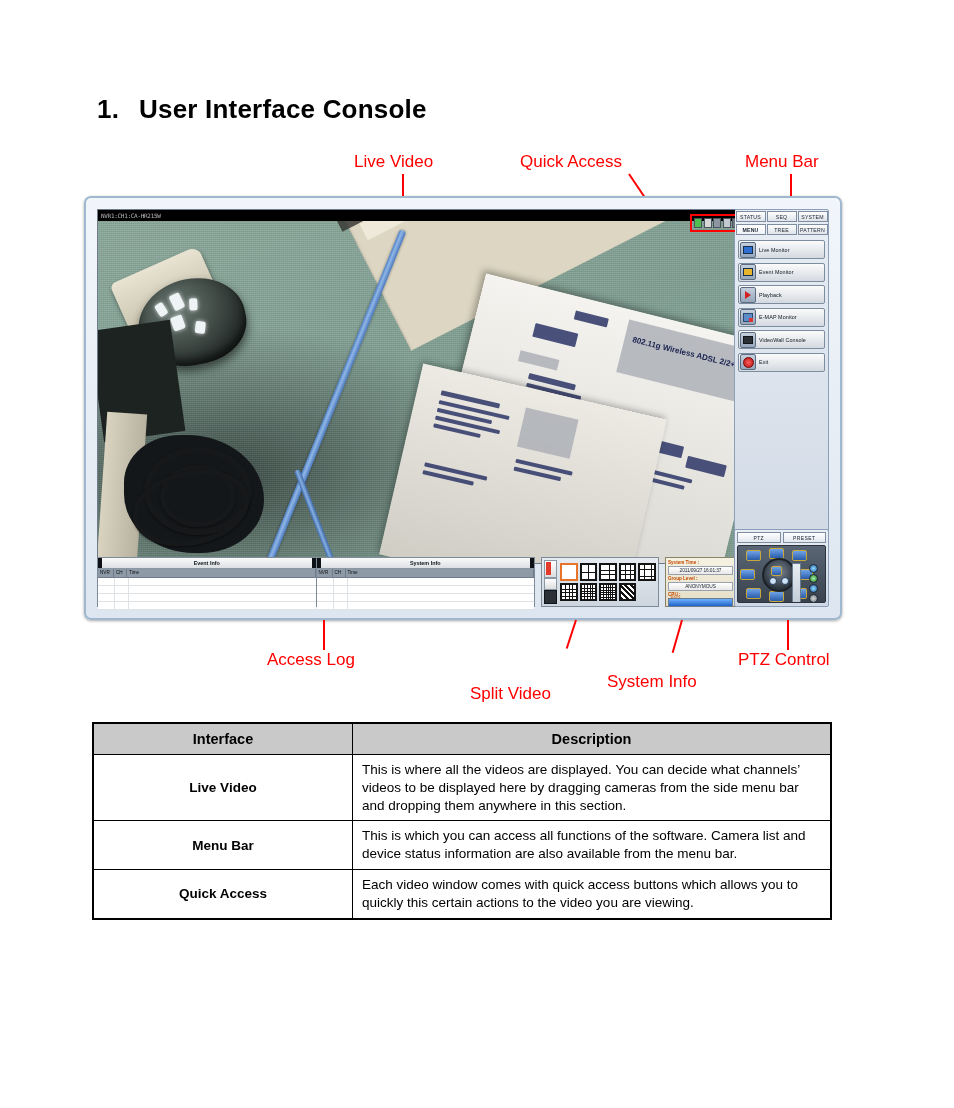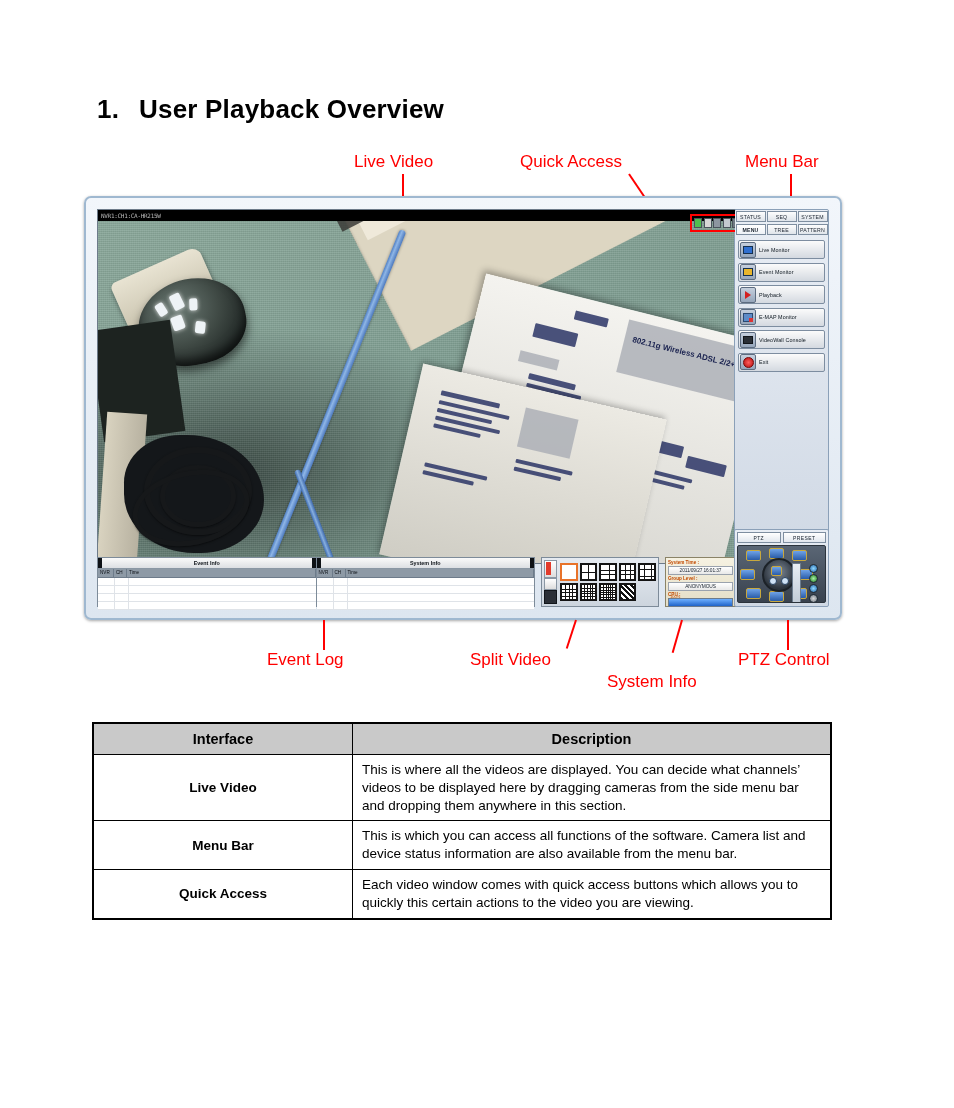--- a/index.html
+++ b/index.html
@@ -158,21 +158,21 @@
        border:2px solid #000;font-size:13.5px;color:#000;}
   .tbl td,.tbl th{border:1px solid #000;padding:6px 9px;vertical-align:middle;}
   .tbl thead th{background:#c9c9c9;text-align:center;font-weight:bold;font-size:14.5px;padding:7px 4px;}
   .tbl .c1{width:240px;text-align:center;font-weight:bold;}
   .tbl .c2{line-height:1.32;}
 </style>
 </head>
 <body>
 
 <div class="doc-title">
-  <span class="num">1.</span><span>User Playback Overview</span>
+  <span class="num">1.</span><span>User Interface Console</span>
 </div>
 
 <div class="annot" style="left:354px;top:152px;">Live Video</div>
 <div class="annot" style="left:520px;top:152px;">Quick Access</div>
 <div class="annot" style="left:745px;top:152px;">Menu Bar</div>
 
 <div class="leader" style="left:402px;top:174px;width:2px;height:72px;"></div>
 <div class="leader" style="left:628px;top:174px;width:2px;height:38px;transform:rotate(-34deg);transform-origin:top center;"></div>
 <div class="leader" style="left:790px;top:174px;width:2px;height:44px;"></div>
 
@@ -468,22 +468,22 @@
   </div>
 
  </div>
 </div>
 
 <div class="leader" style="left:323px;top:620px;width:2px;height:30px;"></div>
 <div class="leader" style="left:575px;top:620px;width:2px;height:30px;transform:rotate(18deg);transform-origin:top center;"></div>
 <div class="leader" style="left:681px;top:620px;width:2px;height:34px;transform:rotate(16deg);transform-origin:top center;"></div>
 <div class="leader" style="left:787px;top:620px;width:2px;height:30px;"></div>
 
-<div class="annot" style="left:267px;top:650px;">Event Log</div>
-<div class="annot" style="left:470px;top:650px;">Split Video</div>
+<div class="annot" style="left:267px;top:650px;">Access Log</div>
+<div class="annot" style="left:470px;top:684px;">Split Video</div>
 <div class="annot" style="left:607px;top:672px;">System Info</div>
 <div class="annot" style="left:738px;top:650px;">PTZ Control</div>
 
 <table class="tbl">
   <thead>
     <tr>
       <th class="c1">Interface</th>
       <th>Description</th>
     </tr>
   </thead>

